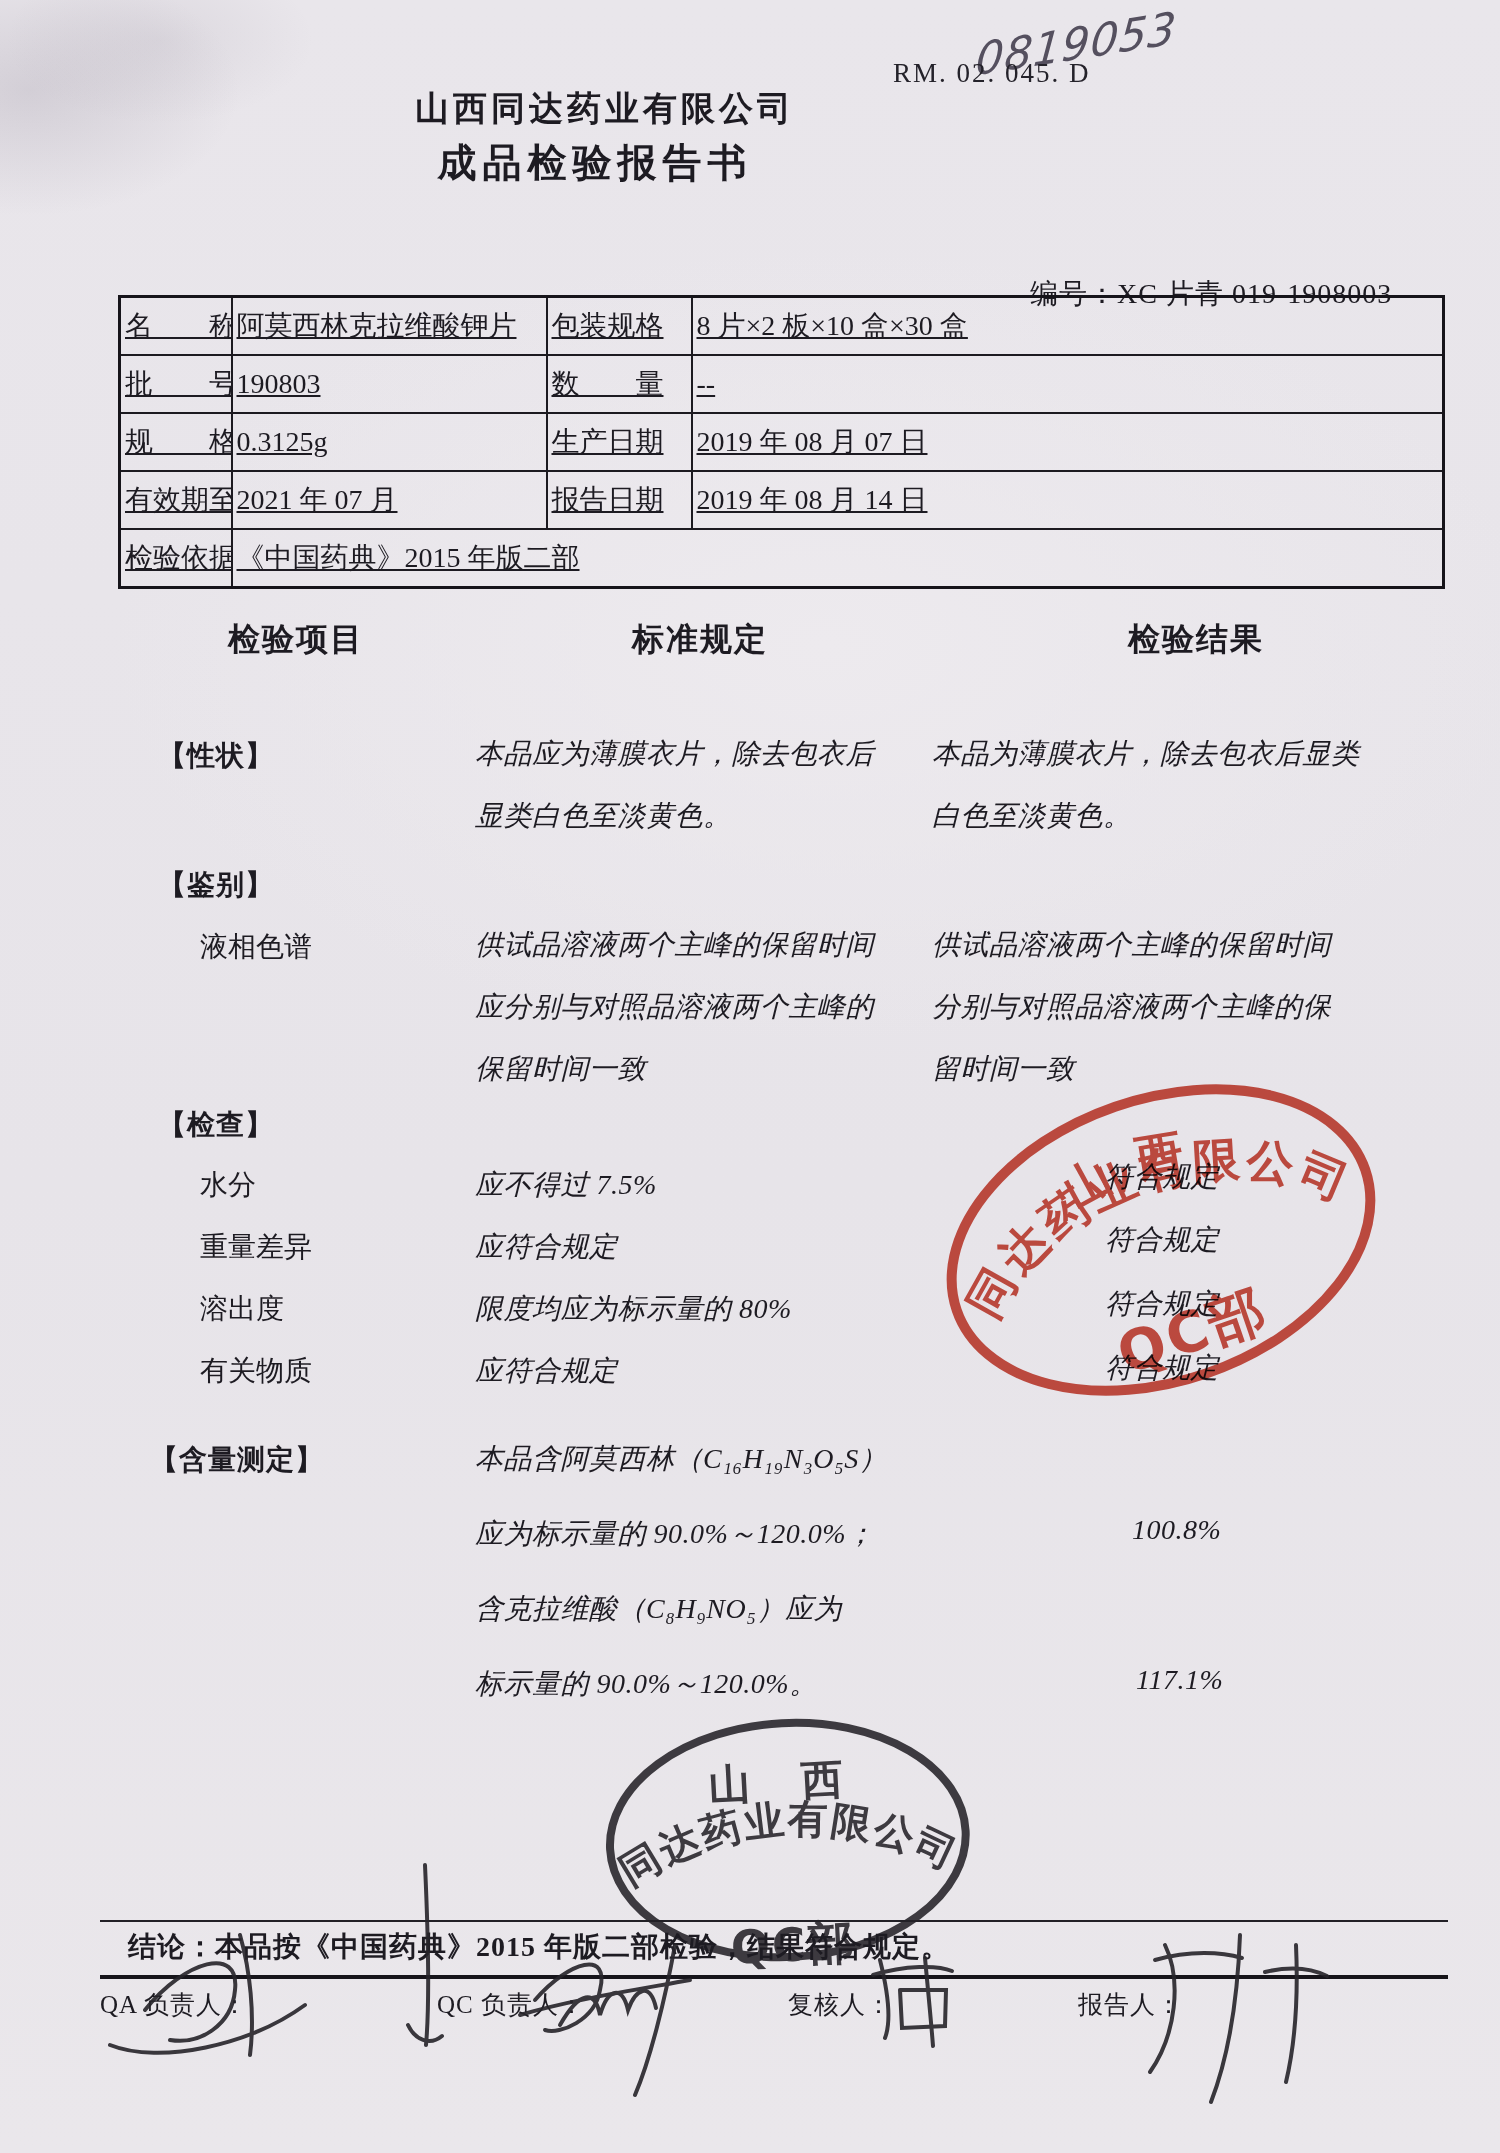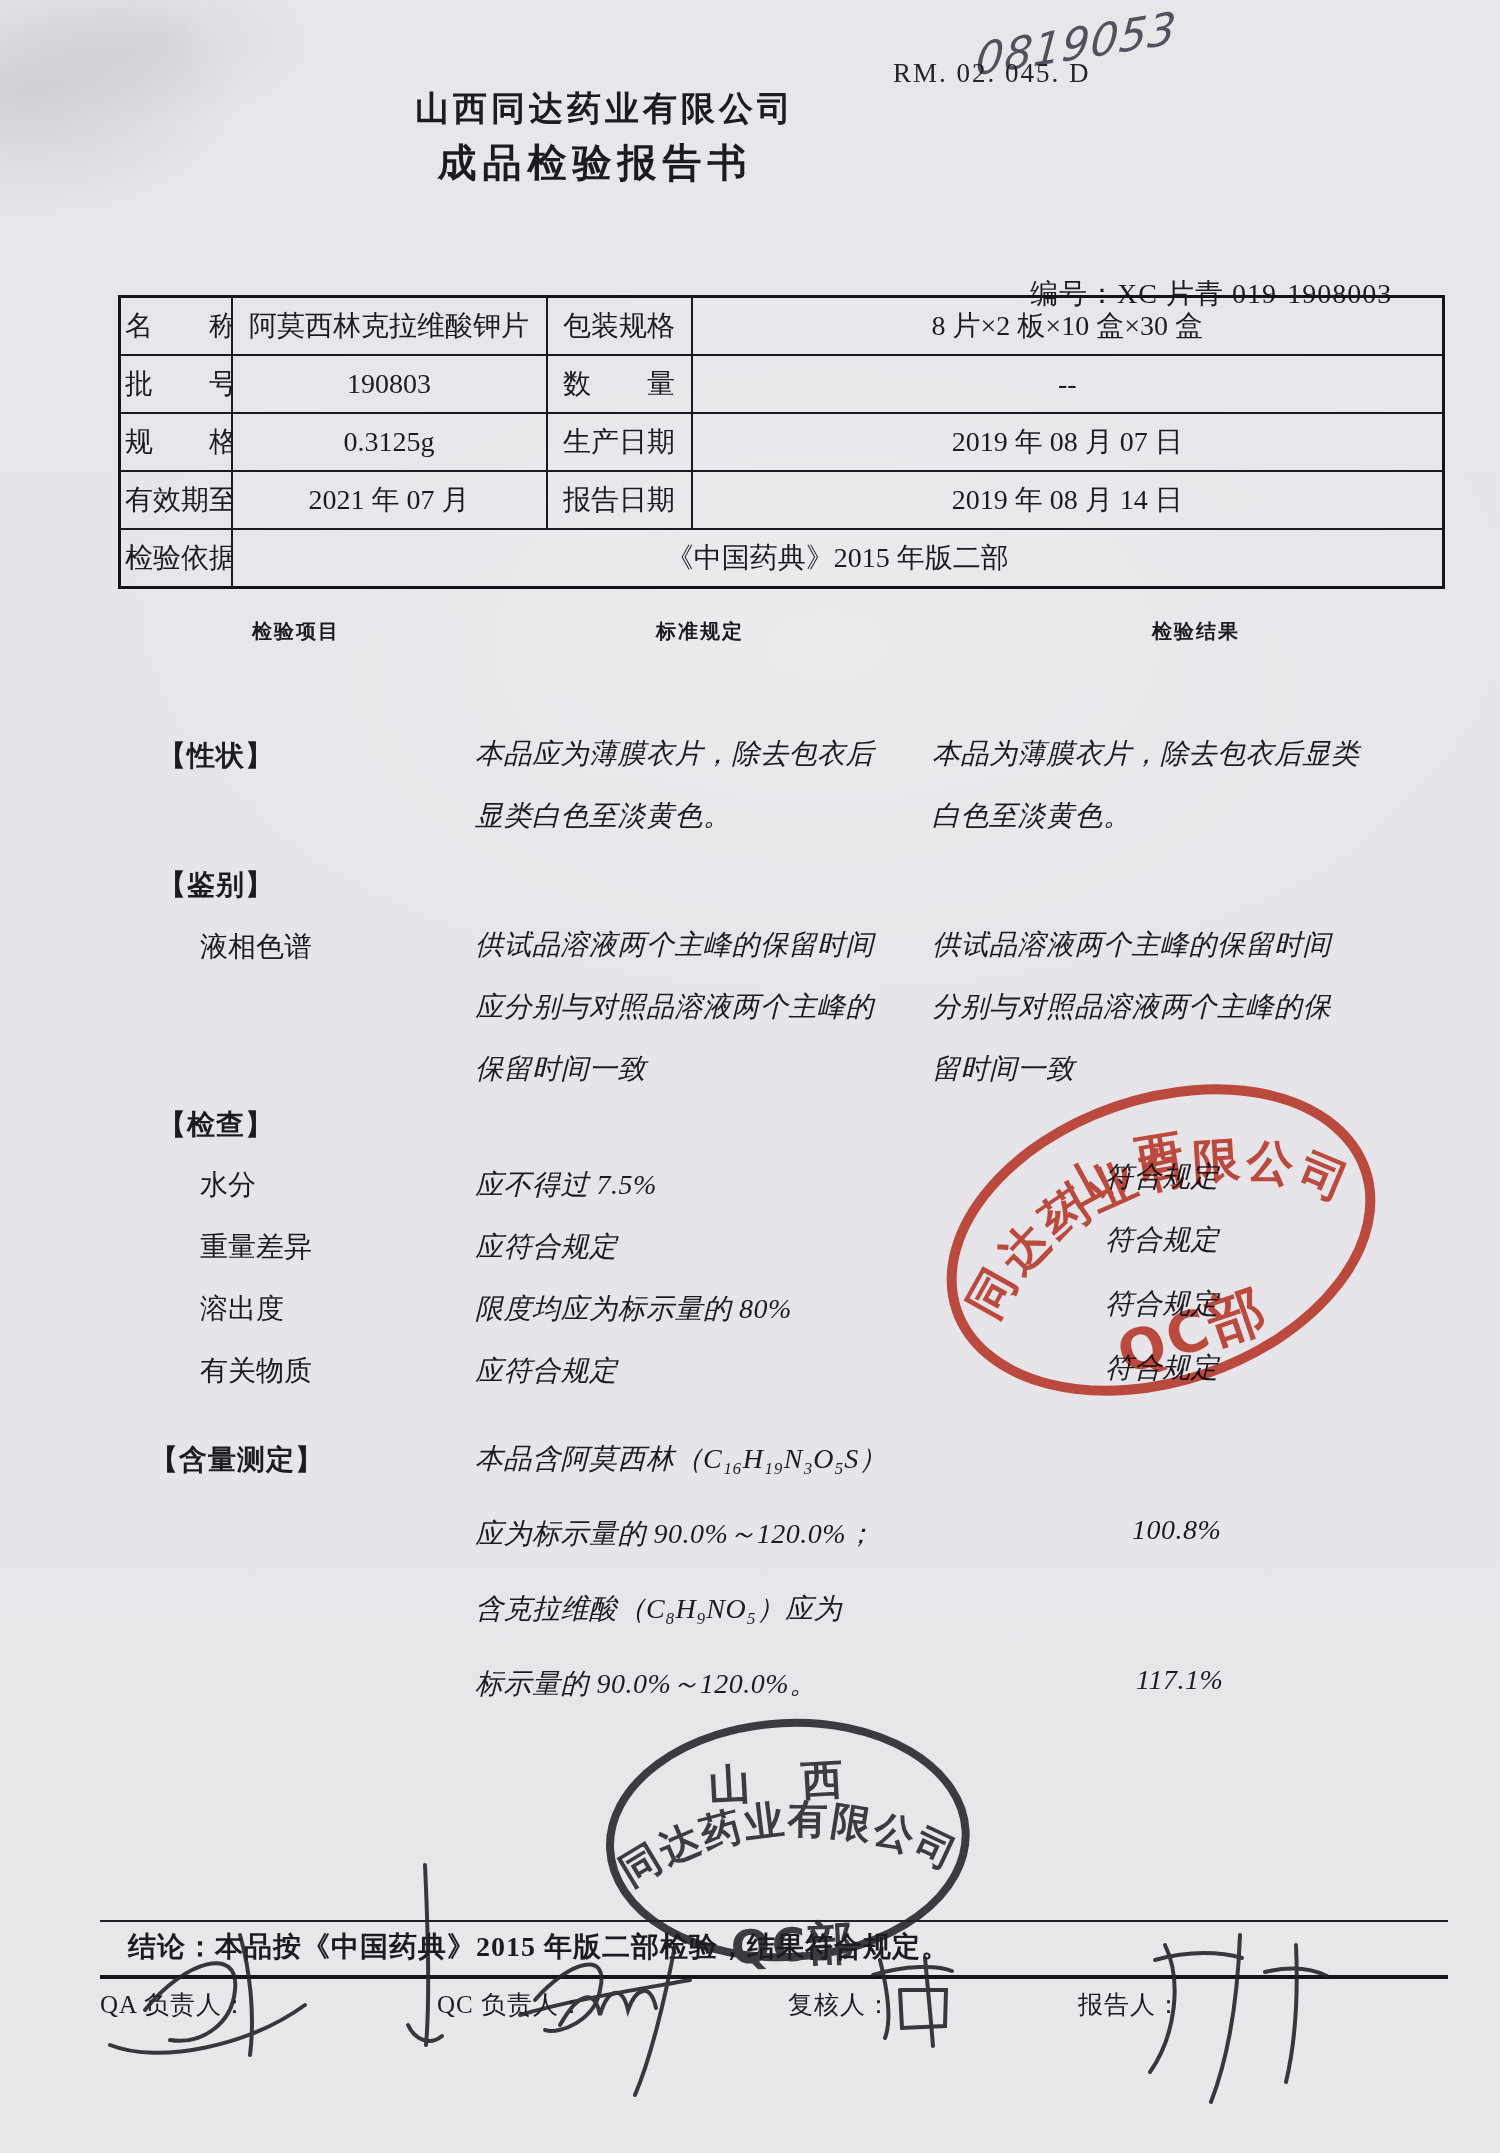--- a/index.html
+++ b/index.html
@@ -43,28 +43,28 @@
   }
   table.info{
     border-collapse:collapse;
     table-layout:fixed;
     width:1324px;
   }
   table.info td{
     border:2px solid #1c1a20;
     height:56px;
     font-size:28px;
-    text-align:center;
     padding:0 4px;
     overflow:hidden;
     white-space:nowrap;
+    text-decoration:underline;
   }
   table.info{border:3px solid #16141a;}
   .col-head{
-    font-size:20px;font-weight:bold;letter-spacing:2px;
+    font-size:32px;font-weight:bold;letter-spacing:2px;
     transform:translateX(-50%);
   }
   .sec-head{font-size:28px;font-weight:bold;letter-spacing:1px;}
   .item-sub{font-size:28px;}
   .bodytext{font-size:28px;letter-spacing:.5px;white-space:nowrap;font-style:italic;}
   .lines .ln{height:62px;line-height:34px;}
   .lines-wide .ln{height:75px;line-height:36px;}
   .stamp{mix-blend-mode:multiply;}
   .concl-rule-top{height:2px;background:#222026;}
   .concl-rule-bot{height:4px;background:#16141a;}

